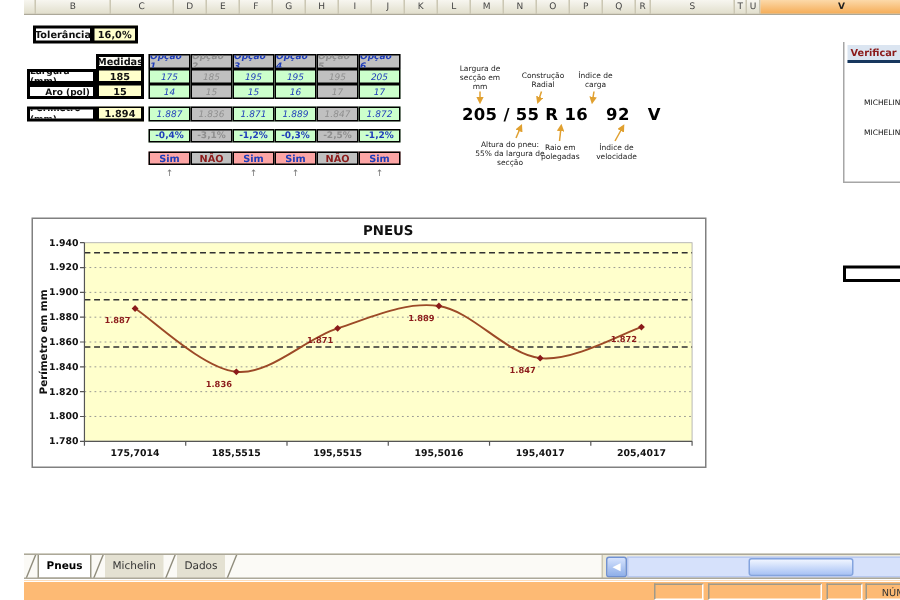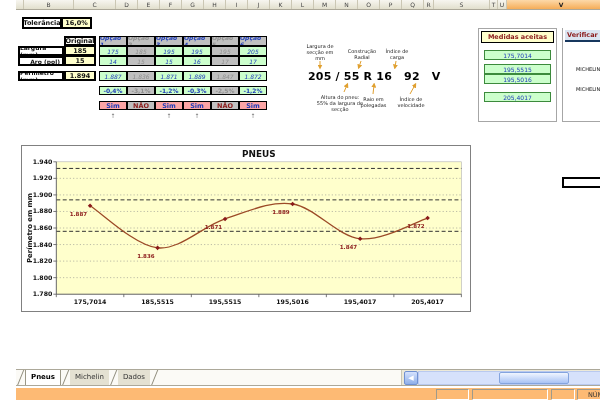--- a/index.html
+++ b/index.html
@@ -112,21 +112,21 @@
     </div>
 
   <div class="sheet">
 
     <div class="abs boxcell tol-label">Tolerância</div>
     <div class="abs boxcell tol-value">16,0%</div>
 
     <div id="optTable">
         <div class="trow">
           <div class="tcell c-label c-blank"></div>
-          <div class="tcell c-orig h-orig">Original</div>
+          <div class="tcell c-orig h-orig">Medidas</div>
           <div class="tcell c-gap c-blank"></div>
           <div class="tcell c-opt h-opt">Opção 1</div>
           <div class="tcell c-opt h-opt dis">Opção 2</div>
           <div class="tcell c-opt h-opt">Opção 3</div>
           <div class="tcell c-opt h-opt">Opção 4</div>
           <div class="tcell c-opt h-opt dis">Opção 5</div>
           <div class="tcell c-opt h-opt">Opção 6</div>
         </div>
         <div class="trow">
           <div class="tcell c-label">Largura (mm)</div>
@@ -211,27 +211,20 @@
       </svg>
       <div class="tlab" style="left:12px;top:1px;width:36px;">Largura de secção em mm</div>
       <div class="tlab" style="left:55px;top:6px;width:34px;">Construção Radial</div>
       <div class="tlab" style="left:90px;top:6px;width:34px;">Índice de carga</div>
       <div class="tcode">205 / 55 R 16   92   V</div>
       <div class="tlab" style="left:26px;top:52px;width:48px;">Altura do pneu: 55% da largura de secção</div>
       <div class="tlab" style="left:67px;top:54px;width:33px;">Raio em polegadas</div>
       <div class="tlab" style="left:103px;top:54px;width:36px;">Índice de velocidade</div>
     </div>
 
-    <div class="abs medidas" id="medidas">
-      <div class="med-title">Medidas aceitas</div>
-    <div class="med-val mt7">175,7014</div>
-        <div class="med-val mt4">195,5515</div>
-        <div class="med-val ">195,5016</div>
-        <div class="med-val mt8">205,4017</div>
-      </div>
 
     <div class="abs verif">
       <div class="verif-title">Verificar este tip</div>
       <div class="verif-line vl1">MICHELIN Pilot S</div>
       <div class="verif-line vl2">MICHELIN ENERG</div>
     </div>
 
     <svg id="chart" width="450" height="167" viewBox="0 0 450 167">
         <rect x="33" y="16" width="410" height="134" fill="#ffffcc" stroke="#b0b0b0" stroke-width="0.6"></rect>
         <line x1="33" y1="133.25" x2="443" y2="133.25" stroke="#8c8c8c" stroke-width="0.6" stroke-dasharray="1.2 2.2"></line>

